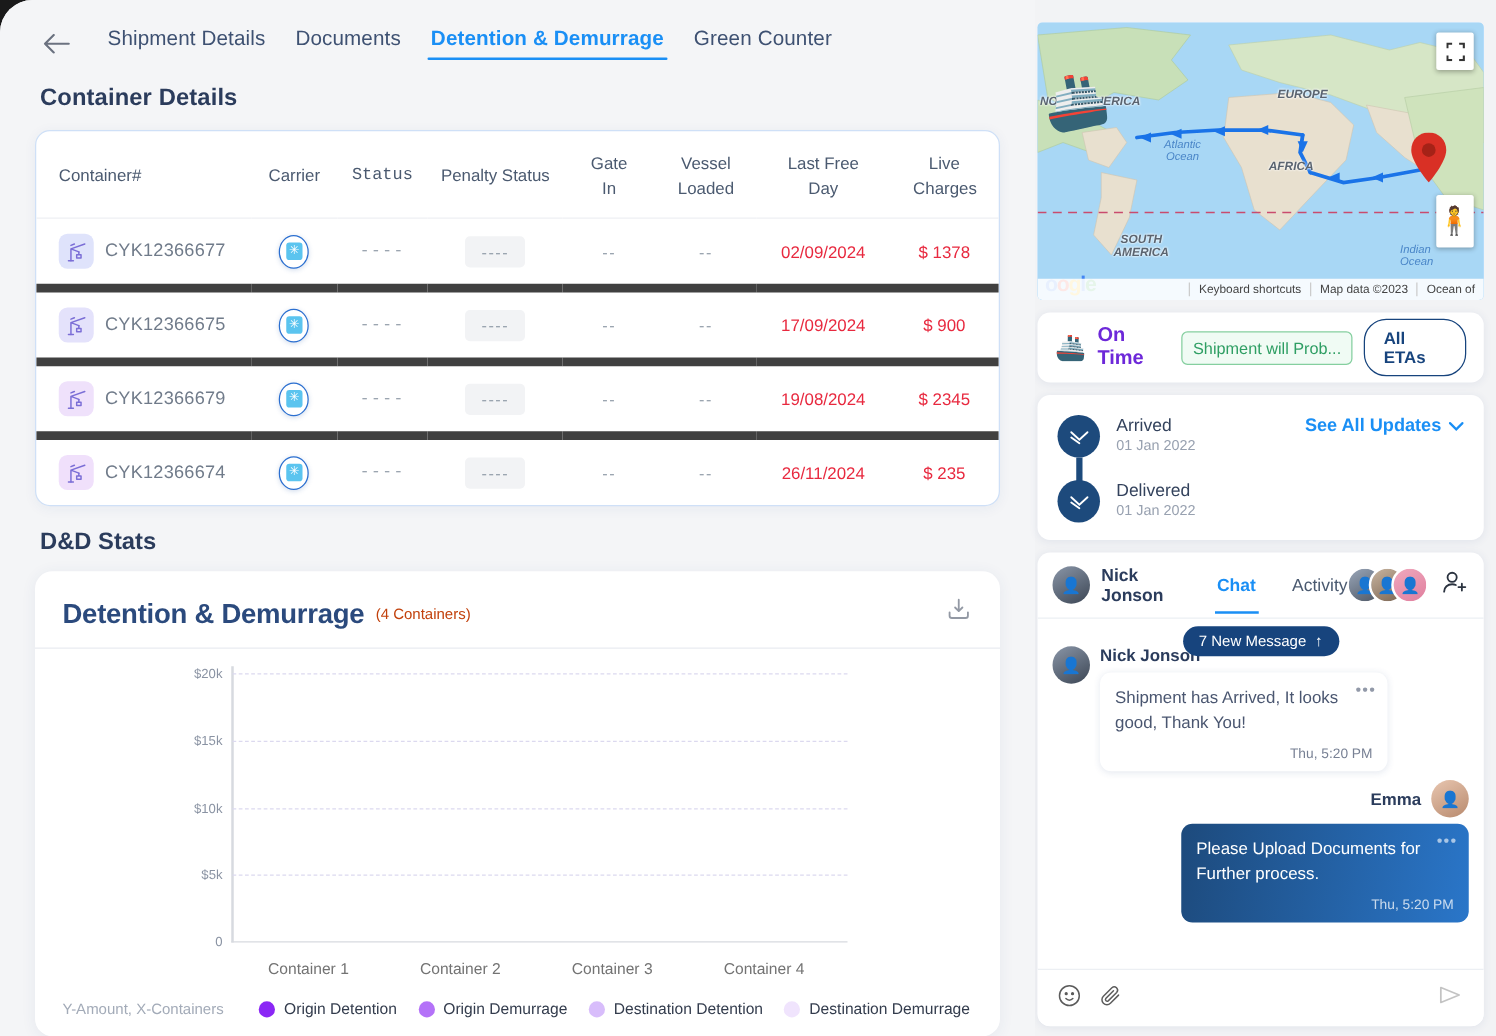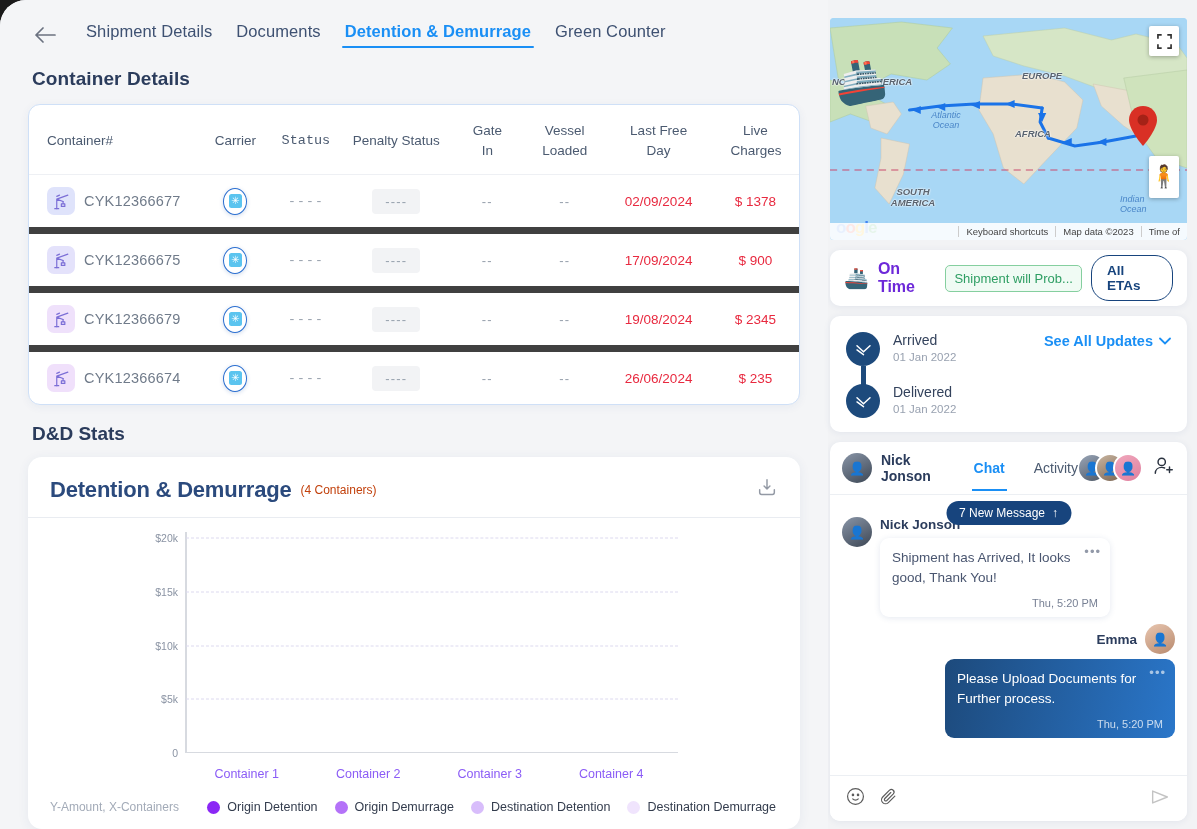--- a/index.html
+++ b/index.html
@@ -187,21 +187,21 @@
     display: flex; align-items: flex-end;
   }
   .barcol { flex: 1 1 0; display: flex; flex-direction: column; align-items: center; height: 100%; justify-content: flex-end; }
   .stack { width: 52px; display: flex; flex-direction: column; justify-content: flex-end; position: relative; }
   .seg { width: 100%; }
   .seg:first-child { border-top-left-radius: 7px; border-top-right-radius: 7px; }
   .xlabels {
     position: absolute; left: 140px; right: 110px; bottom: 2px;
     display: flex;
   }
-  .xlabels span { flex: 1 1 0; text-align: center; font-size: 12.5px; color: #8b5cf6; }
+  .xlabels span { flex: 1 1 0; text-align: center; font-size: 12.5px; color: #737373; }
 
   .chart-foot {
     position: absolute; left: 0; right: 0; bottom: 0;
     display: flex; align-items: center;
     padding: 0 24px 0 22px; height: 44px;
   }
   .axis-note { font-size: 12px; color: #a3abb8; }
   .legend { display: flex; align-items: center; gap: 17px; margin-left: auto; }
   .lg { display: flex; align-items: center; gap: 7px; font-size: 12.5px; color: #333c4d; }
   .lg .dot { width: 13px; height: 13px; border-radius: 50%; }
@@ -479,21 +479,21 @@
     </td>
     <td class="col-carrier">
       <span class="carrier-ic">
                   <span class="carrier-inner">✳</span>
                 </span>
     </td>
     <td class="col-status"><span class="dash">----</span></td>
     <td class="col-penalty"><span class="penalty-pill">----</span></td>
     <td class="col-gate"><span class="dash">--</span></td>
     <td class="col-vessel"><span class="dash">--</span></td>
-    <td class="col-lfd"><span class="red">26/06/2024</span></td>
+    <td class="col-lfd"><span class="red">26/11/2024</span></td>
     <td class="col-live"><span class="red">$ 235</span></td>
             </tr>
           </tbody>
       </table>
     </div>
 
     <div class="dd-title">D&amp;D Stats</div>
 
     <div class="chart-card">
       <div class="chart-head">
@@ -651,21 +651,21 @@
             <path d="M1 5V1h4M11 1h4v4M15 11v4h-4M5 15H1v-4"></path>
           </svg>
       </div>
       <div class="pegman">🧍</div>
 
       <div class="gl"><i style="color:#4285F4">o</i><i style="color:#EA4335">o</i><i style="color:#FBBC05">g</i><i style="color:#4285F4">l</i><i style="color:#34A853">e</i></div>
 
       <div class="map-attrib">
         <span>Keyboard shortcuts</span>
         <span>Map data ©2023</span>
-        <span>Time of</span>
+        <span>Ocean of</span>
       </div>
     </div>
 
     <div class="card eta-card">
       <div class="ship-ic">🚢</div>
       <div class="ontime">On Time</div>
       <div class="eta-chip">Shipment will Prob...</div>
       <div class="eta-btn">All ETAs</div>
     </div>
 

